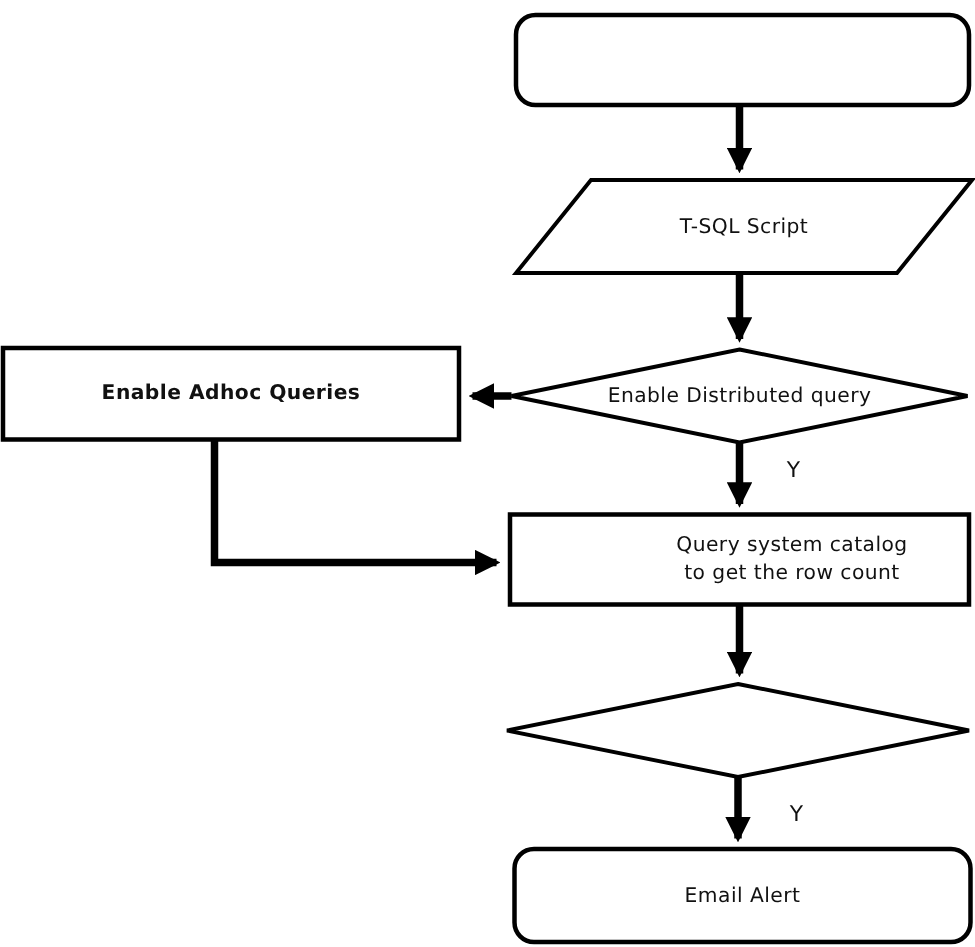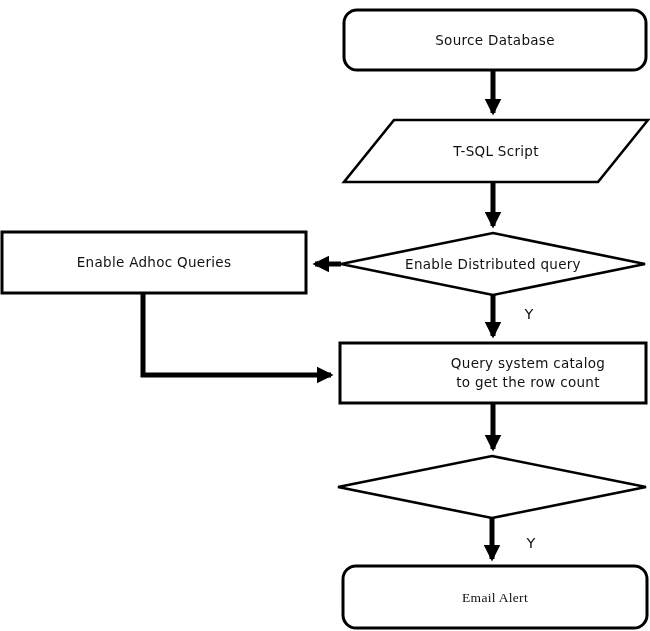--- a/index.html
+++ b/index.html
@@ -79,31 +79,30 @@
 
     <rect class="shape rect-shape" x="344" y="10" width="302" height="60" rx="13" ry="13"></rect>
     <polygon class="shape poly-shape" points="394,120 648,120 598,182 344,182"></polygon>
     <polygon class="shape poly-shape" points="493,233 645,264 493,295 341,264"></polygon>
     <rect class="shape rect-shape" x="2" y="232" width="304" height="61"></rect>
     <rect class="shape rect-shape" x="340" y="343" width="306" height="60"></rect>
     <polygon class="shape poly-shape" points="492,456 646,487 492,518 338,487"></polygon>
     <rect class="shape rect-shape" x="343" y="566" width="304" height="62" rx="13" ry="13"></rect>
   </svg>
 
-  <div class="node-label" style="left:344px; top:10px; width:302px; height:60px;">Source Database</div>
 
   <div class="node-label" style="left:363px; top:233px; width:260px; height:62px;">Enable Distributed query</div>
 
   <div class="node-label" style="left:344px; top:120px; width:304px; height:62px;">T-SQL Script</div>
 
-  <div class="node-label" style="left:2px; top:232px; width:304px; height:61px;">Enable Adhoc Queries</div>
+  <div class="node-label" style="left:2px; top:232px; width:304px; height:61px;font-weight:bold;">Enable Adhoc Queries</div>
 
   <div class="node-label multiline" style="left:340px; top:343px; width:304px; height:60px;padding-left:36px;">Query system catalog
 to get the row count</div>
 
 
-  <div class="node-label" style="left:343px; top:566px; width:304px; height:62px;font-family:Liberation Serif, serif;">Email Alert</div>
+  <div class="node-label" style="left:343px; top:566px; width:304px; height:62px;">Email Alert</div>
 
   <div class="edge-label" style="left:518px; top:304px;">Y</div>
 
   <div class="edge-label" style="left:520px; top:533px;">Y</div>
 
 </div>
 
 </body></html>

